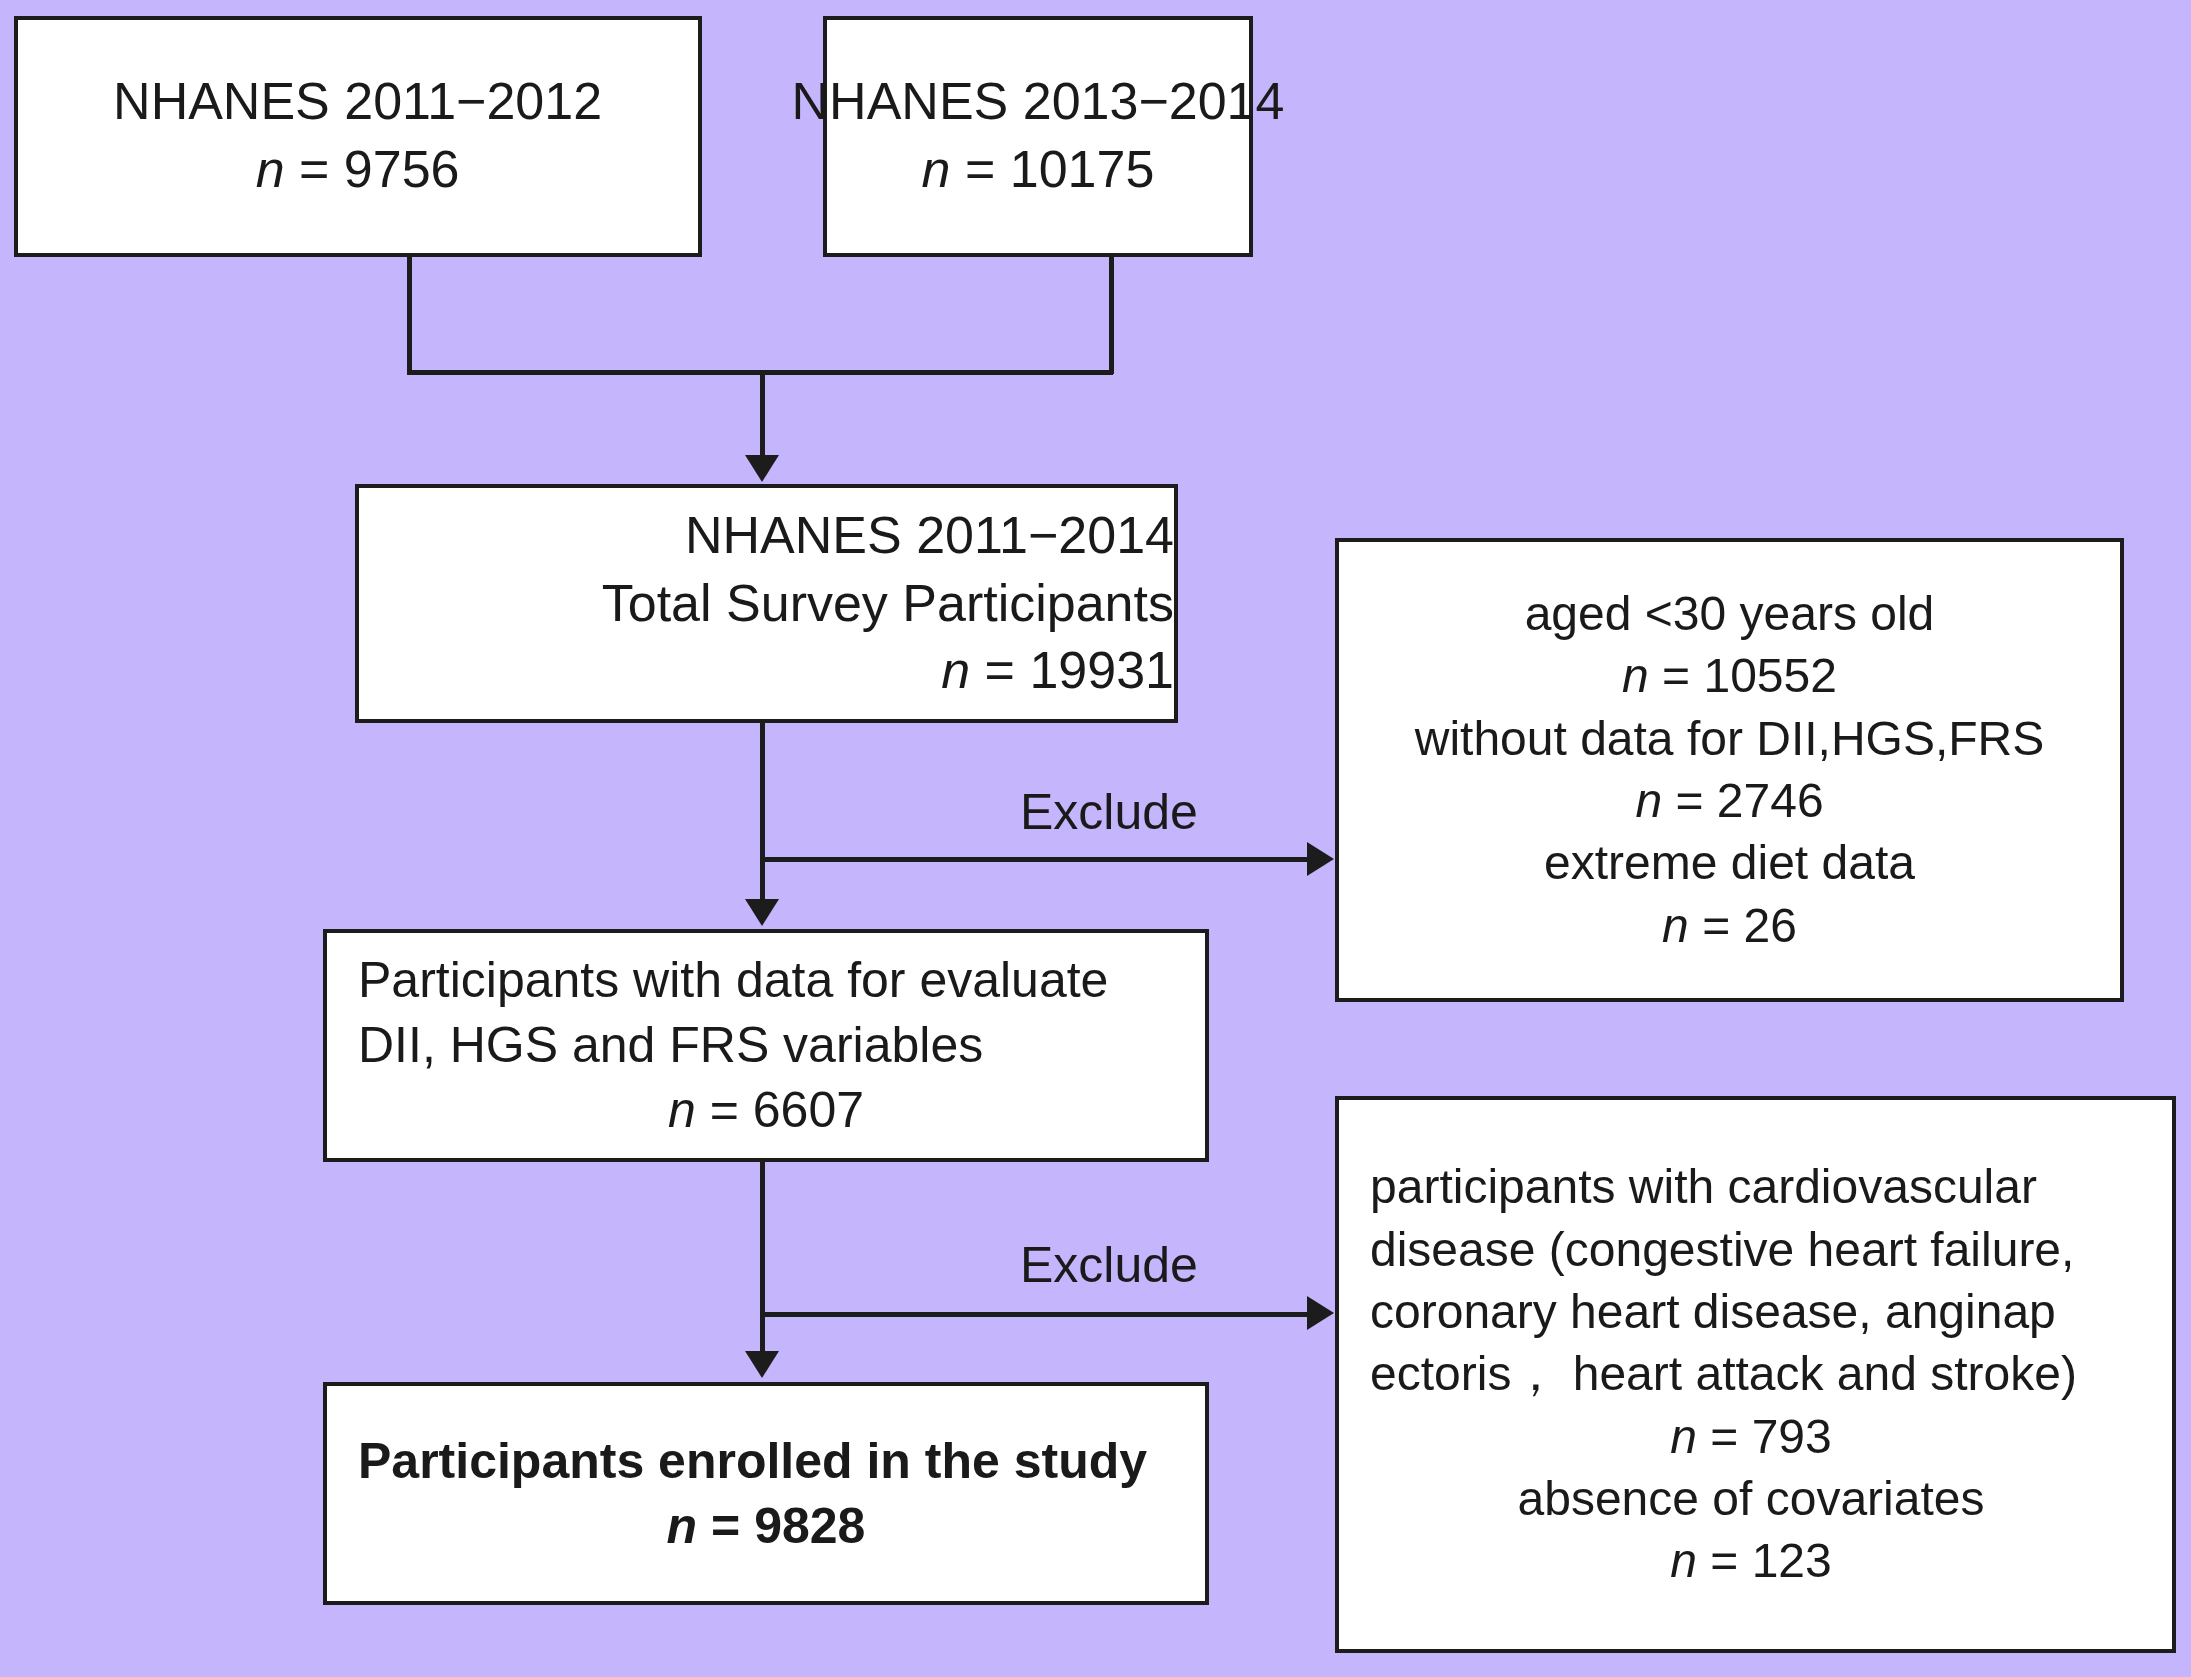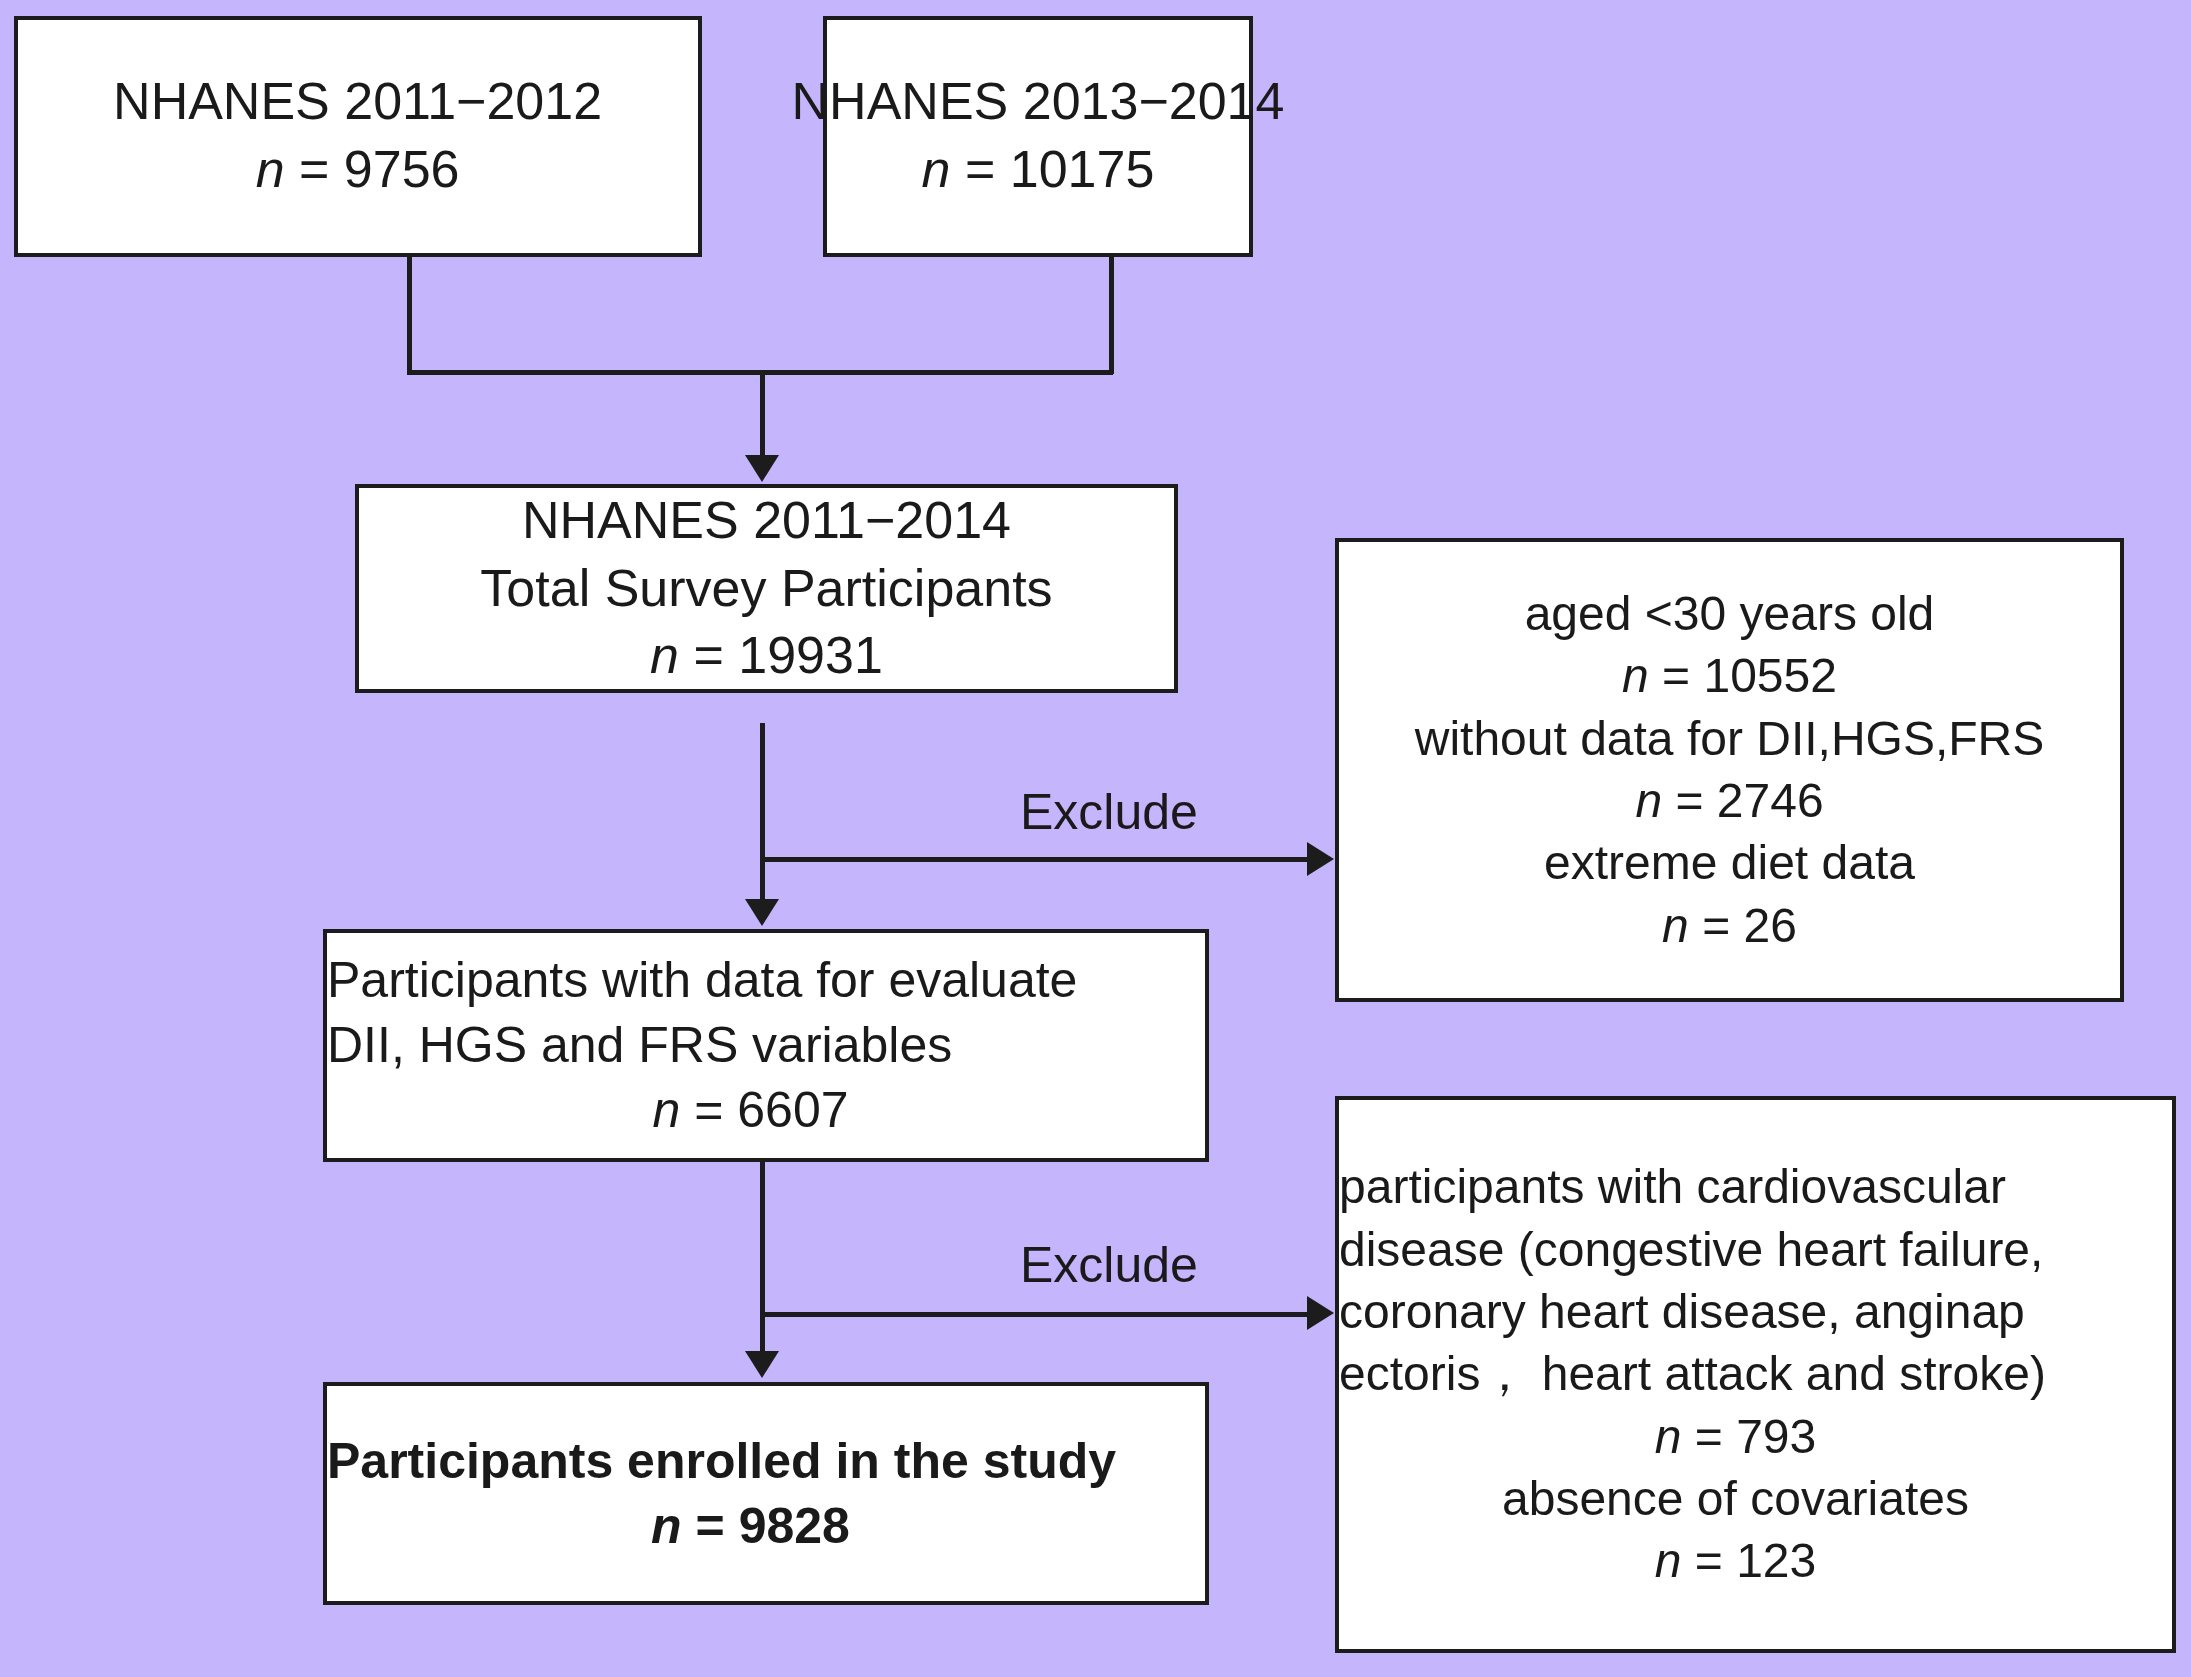--- a/index.html
+++ b/index.html
@@ -44,21 +44,21 @@
   .s-mid   { font-size: 50px; }
   .s-small { font-size: 48px; }
 
   .nital { font-style: italic; }
 
   
   .tblock {
     width: 100%;
     box-sizing: border-box;
   }
-  .tblock.pad-l { }
+  .tblock.pad-l { padding-left: 31px; }
 
   
   .vline, .hline {
     position: absolute;
     background: #1c1c1c;
   }
   .vline { width: 4.5px; }
   .hline { height: 4.5px; }
 
   .arrow-down {
@@ -99,21 +99,21 @@
     <span class="tline">NHANES 2013−2014</span>
     <span class="tline"><i class="nital">n</i><span> = 10175</span></span>
   </div>
 
   <div class="vline" style="left:407px; top:256px; height:118px;"></div>
   <div class="vline" style="left:1109px; top:256px; height:118px;"></div>
   <div class="hline" style="left:407px; top:370px; width:706px;"></div>
   <div class="vline" style="left:760px; top:370px; height:88px;"></div>
   <div class="arrow-down" style="left:745px; top:455px;"></div>
 
-  <div class="fbox f-center s-big" style="left:355px; top:484px; width:823px; height:209px;">
+  <div class="fbox f-center s-big" style="left:355px; top:484px; width:823px; height:239px;align-items:flex-end;">
     <span class="tline">NHANES 2011−2014</span>
     <span class="tline">Total Survey Participants</span>
     <span class="tline"><i class="nital">n</i><span> = 19931</span></span>
   </div>
 
   <div class="vline" style="left:760px; top:723px; height:180px;"></div>
   <div class="arrow-down" style="left:745px; top:899px;"></div>
 
   <div class="hline" style="left:760px; top:857px; width:550px;"></div>
   <div class="arrow-right" style="left:1307px; top:842px;"></div>

